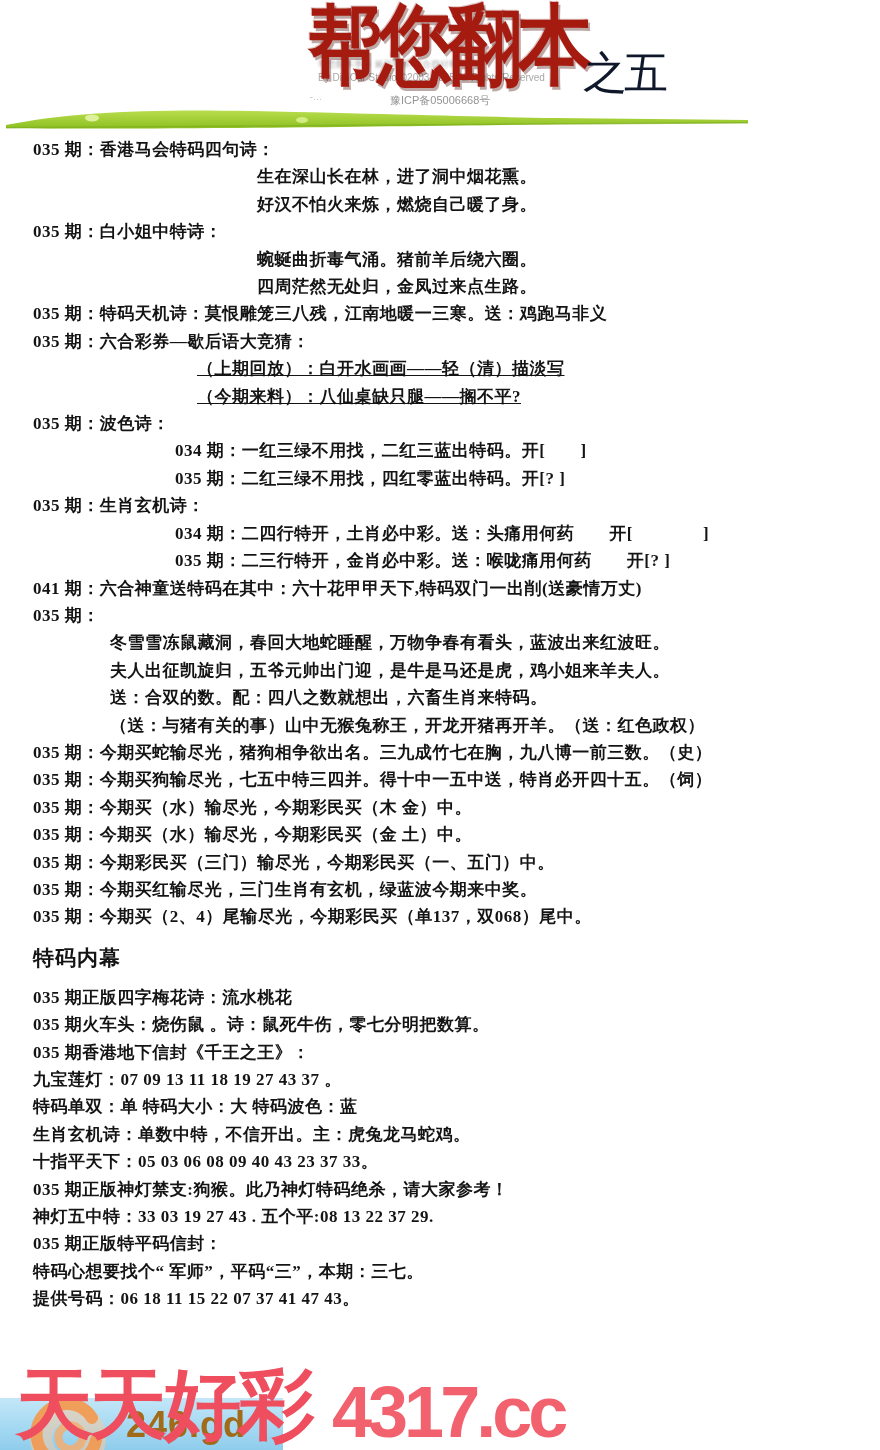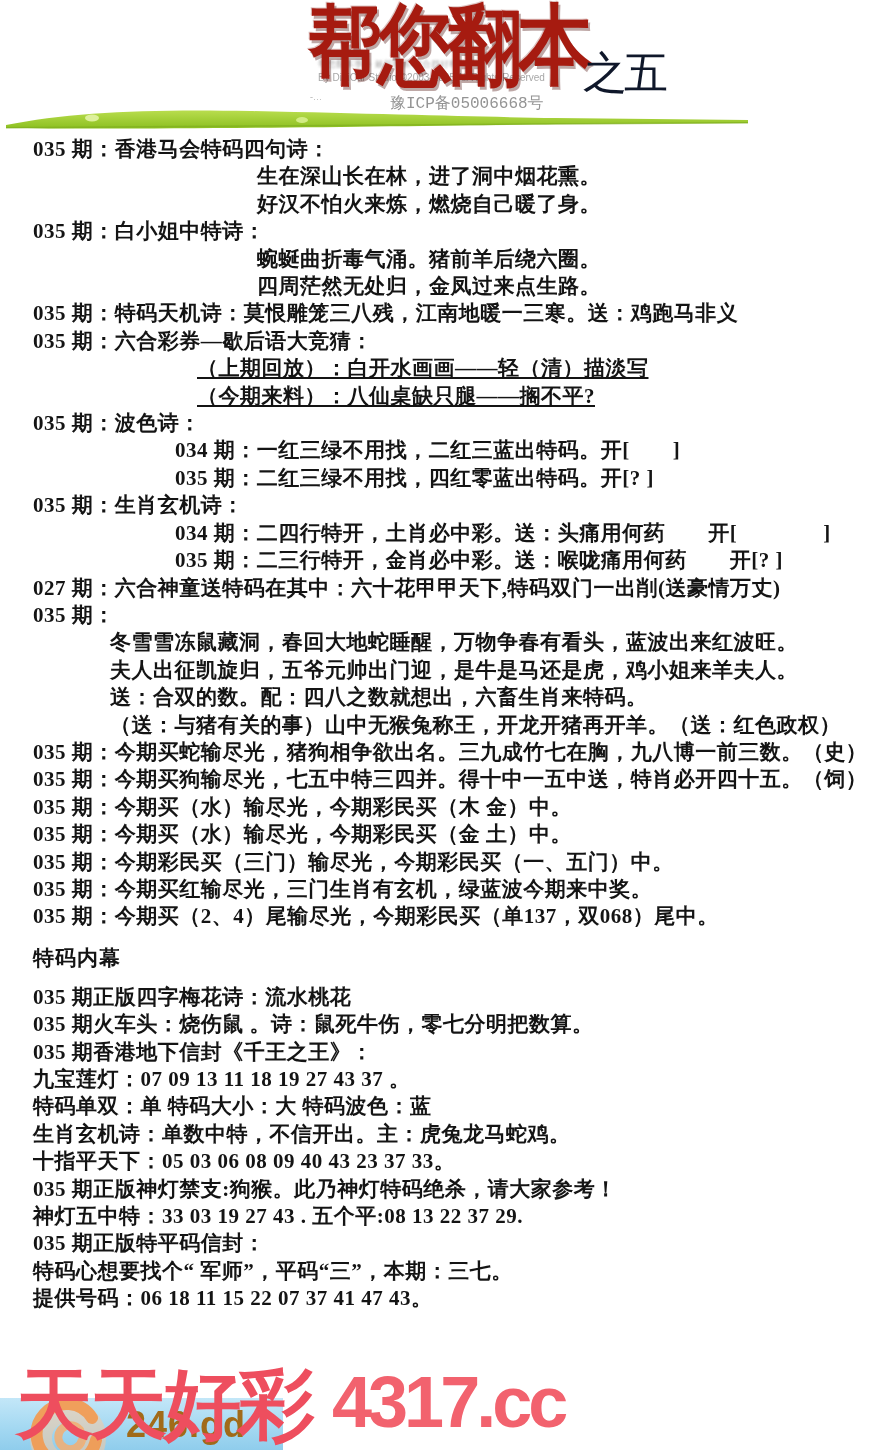--- a/index.html
+++ b/index.html
@@ -14,49 +14,49 @@
              text-shadow:2px 2px 0 rgba(70,5,0,.35), -1px -1px 0 rgba(120,20,10,.25);
              transform:scaleY(1.18);transform-origin:top left;white-space:nowrap;}
   .title-suffix{position:absolute;left:583px;top:52px;font-size:44px;font-weight:400;
              color:#0f172a;line-height:1;letter-spacing:-3px;white-space:nowrap;}
   .hd-tagline{position:absolute;left:318px;top:58px;width:290px;font-size:9px;
              color:#9c9c9c;filter:blur(1px);opacity:.8;white-space:nowrap;
              font-family:"Liberation Sans","DejaVu Sans",sans-serif;}
   .hd-copy{position:absolute;left:318px;top:72px;font-size:10px;color:#a8a8a8;
              filter:blur(.4px);white-space:nowrap;
              font-family:"Liberation Sans","DejaVu Sans",sans-serif;}
-  .hd-icp{position:absolute;left:390px;top:93px;font-size:16px;color:#949494;
+  .hd-icp{position:absolute;left:390px;top:93px;font-size:11px;color:#949494;
              filter:blur(.3px);white-space:nowrap;
-             font-family:Liberation Mono, monospace;}
+             font-family:Liberation Sans, sans-serif;}
   .hd-dash{position:absolute;left:310px;top:92px;font-size:9px;color:#aaa;}
   .divider{position:absolute;left:0;top:105px;width:880px;height:28px;}
 
   
   .doc{position:relative;padding:3px 18px 0 33px;}
-  .line{font-size:21px;line-height:27.4px;font-weight:700;color:#141414;
+  .line{font-size:17px;line-height:27.4px;font-weight:700;color:#141414;
         white-space:pre;letter-spacing:.5px;}
   .line.a{padding-left:77px;}
   .line.b{padding-left:142px;}
   .line.c{padding-left:164px;text-decoration:underline;}
   .line.d{padding-left:224px;}
   .line.h{font-size:21px;line-height:28px;margin:13px 0 12px;letter-spacing:1px;}
 
   
   .wm-box{position:absolute;left:0;top:1398px;width:283px;height:52px;
           background:linear-gradient(180deg,#c3e7f8 0%,#a5d9f2 55%,#8fcdec 100%);}
   .swirl{position:absolute;left:22px;top:1396px;width:96px;height:54px;}
   .wm-text{position:absolute;left:126px;top:1404px;font-size:36px;font-weight:700;
           color:#a16207;opacity:.92;letter-spacing:1px;
           font-family:"Liberation Sans","DejaVu Sans",sans-serif;}
   .footer-brand{position:absolute;left:16px;top:1366px;display:flex;
           align-items:flex-start;gap:20px;white-space:nowrap;}
   .brand-cn{font-size:77px;line-height:1;font-weight:900;letter-spacing:-3px;
           font-family:"Liberation Sans","DejaVu Sans",sans-serif;}
   .brand-dm{font-size:72px;line-height:1;font-weight:700;letter-spacing:-4px;
-          margin-top:0;font-family:"Liberation Sans","DejaVu Sans",sans-serif;}
+          margin-top:10px;font-family:"Liberation Sans","DejaVu Sans",sans-serif;}
 </style>
 </head>
 <body>
 
 <div class="header">
   <div class="hd-tagline">帮您翻本事务 最新联系 整合群好料</div>
   <div class="hd-copy">By DigiCar Studio ©2003-2005 All Rights Reserved</div>
   <div class="hd-dash">-…</div>
   <div class="hd-icp">豫ICP备05006668号</div>
   <div class="title-red">帮您翻本</div>
@@ -86,21 +86,21 @@
       <div class="line">035 期：特码天机诗：莫恨雕笼三八残，江南地暖一三寒。送：鸡跑马非义</div>
       <div class="line">035 期：六合彩券—歇后语大竞猜：</div>
       <div class="line c">（上期回放）：白开水画画——轻（清）描淡写</div>
       <div class="line c">（今期来料）：八仙桌缺只腿——搁不平?</div>
       <div class="line">035 期：波色诗：</div>
       <div class="line b">034 期：一红三绿不用找，二红三蓝出特码。开[　　]</div>
       <div class="line b">035 期：二红三绿不用找，四红零蓝出特码。开[? ]</div>
       <div class="line">035 期：生肖玄机诗：</div>
       <div class="line b">034 期：二四行特开，土肖必中彩。送：头痛用何药　　开[　　　　]</div>
       <div class="line b">035 期：二三行特开，金肖必中彩。送：喉咙痛用何药　　开[? ]</div>
-      <div class="line">027 期：六合神童送特码在其中：六十花甲甲天下,特码双门一出削(送豪情万丈)</div>
+      <div class="line">041 期：六合神童送特码在其中：六十花甲甲天下,特码双门一出削(送豪情万丈)</div>
       <div class="line">035 期：</div>
       <div class="line a">冬雪雪冻鼠藏洞，春回大地蛇睡醒，万物争春有看头，蓝波出来红波旺。</div>
       <div class="line a">夫人出征凯旋归，五爷元帅出门迎，是牛是马还是虎，鸡小姐来羊夫人。</div>
       <div class="line a">送：合双的数。配：四八之数就想出，六畜生肖来特码。</div>
       <div class="line a">（送：与猪有关的事）山中无猴兔称王，开龙开猪再开羊。（送：红色政权）</div>
       <div class="line">035 期：今期买蛇输尽光，猪狗相争欲出名。三九成竹七在胸，九八博一前三数。（史）</div>
       <div class="line">035 期：今期买狗输尽光，七五中特三四并。得十中一五中送，特肖必开四十五。（饲）</div>
       <div class="line">035 期：今期买（水）输尽光，今期彩民买（木 金）中。</div>
       <div class="line">035 期：今期买（水）输尽光，今期彩民买（金 土）中。</div>
       <div class="line">035 期：今期彩民买（三门）输尽光，今期彩民买（一、五门）中。</div>

